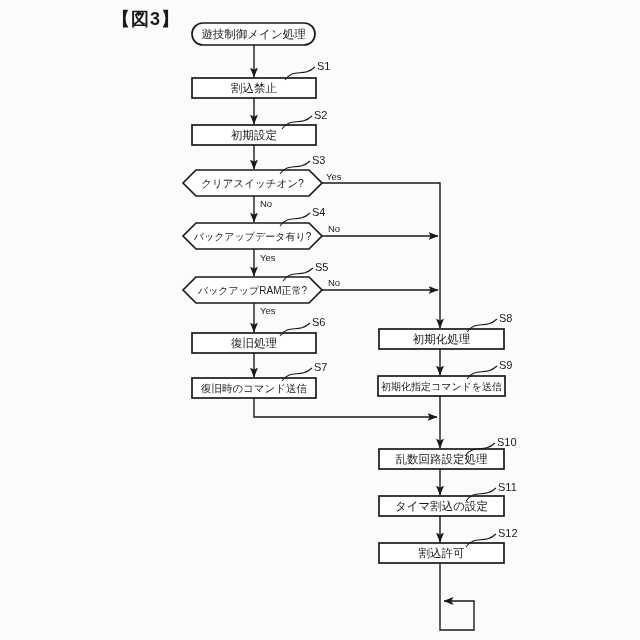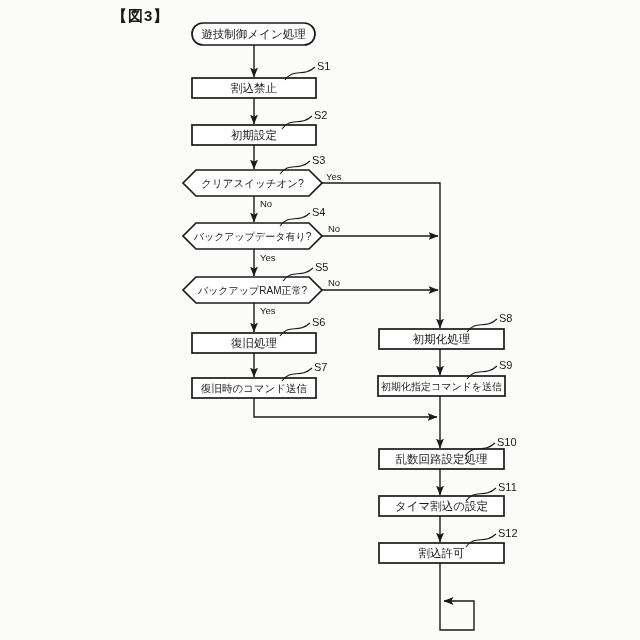--- a/index.html
+++ b/index.html
@@ -6,21 +6,21 @@
   .page{
     position:relative;
     width:640px;height:640px;
     background:#fbfbfa;
     font-family:"Liberation Sans", sans-serif;
     overflow:hidden;
   }
   .figure-label{
     position:absolute;
     left:112px;top:7px;
-    font-size:15px;
+    font-size:18px;
     font-weight:700;
     letter-spacing:1px;
     color:#1a1a1a;
   }
   svg.flow{position:absolute;left:0;top:0;}
   .node-shape{fill:#ffffff;stroke:#1a1a1a;stroke-width:1.7;}
   .node-text{fill:#1a1a1a;}
   .edge-line{fill:none;stroke:#1a1a1a;stroke-width:1.4;}
   .leader{fill:none;stroke:#1a1a1a;stroke-width:1.1;}
   .step-text{fill:#1a1a1a;font-size:11px;}

